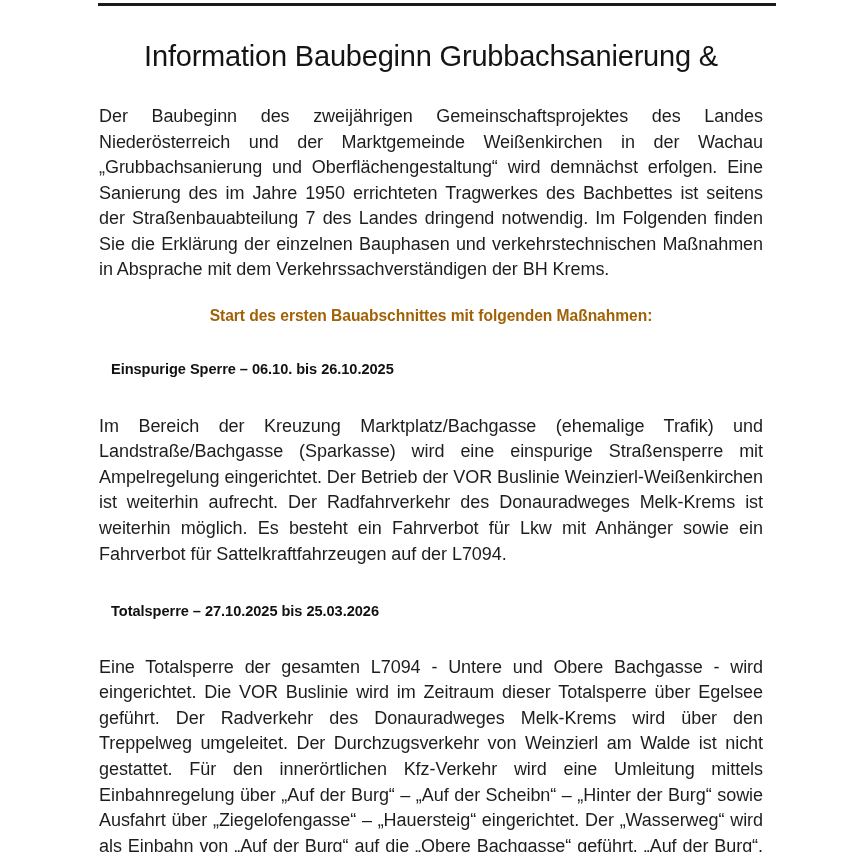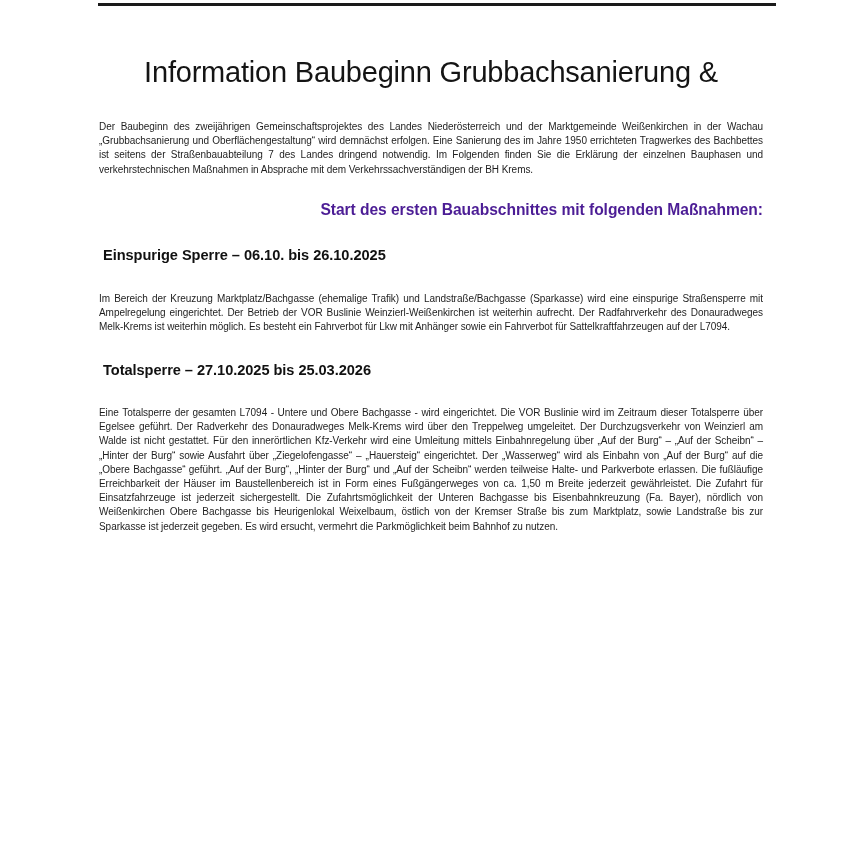--- a/index.html
+++ b/index.html
@@ -36,51 +36,51 @@
 
   .content {
     position: absolute;
     left: 99px;
     top: 0;
     width: 664px;
   }
 
   .doc-title {
     margin: 0;
-    padding-top: 54px;
+    padding-top: 38px;
     font-size: 29px;
     font-weight: 400;
     line-height: 1.28;
     text-align: center;
     letter-spacing: -0.2px;
     color: #141414;
   }
 
   .body-text {
     margin: 0;
-    font-size: 10px;
+    font-size: 18px;
     line-height: 1.42;
     text-align: justify;
     text-justify: inter-word;
     color: #1d1d1d;
     letter-spacing: -0.05px;
   }
 
   .heading-strong {
     margin: 0;
     font-size: 15.6px;
     font-weight: 700;
     line-height: 1.42;
-    text-align: right;
-    color: #4c1d95;
+    text-align: center;
+    color: #a16207;
     letter-spacing: -0.05px;
   }
 
   .heading-sub {
-    margin: 4px;
+    margin: 12px;
     font-size: 14.6px;
     font-weight: 700;
     line-height: 1.42;
     text-align: left;
     color: #111111;
     letter-spacing: -0.05px;
   }
 
   
   .gap-intro   { height: 29px; }

